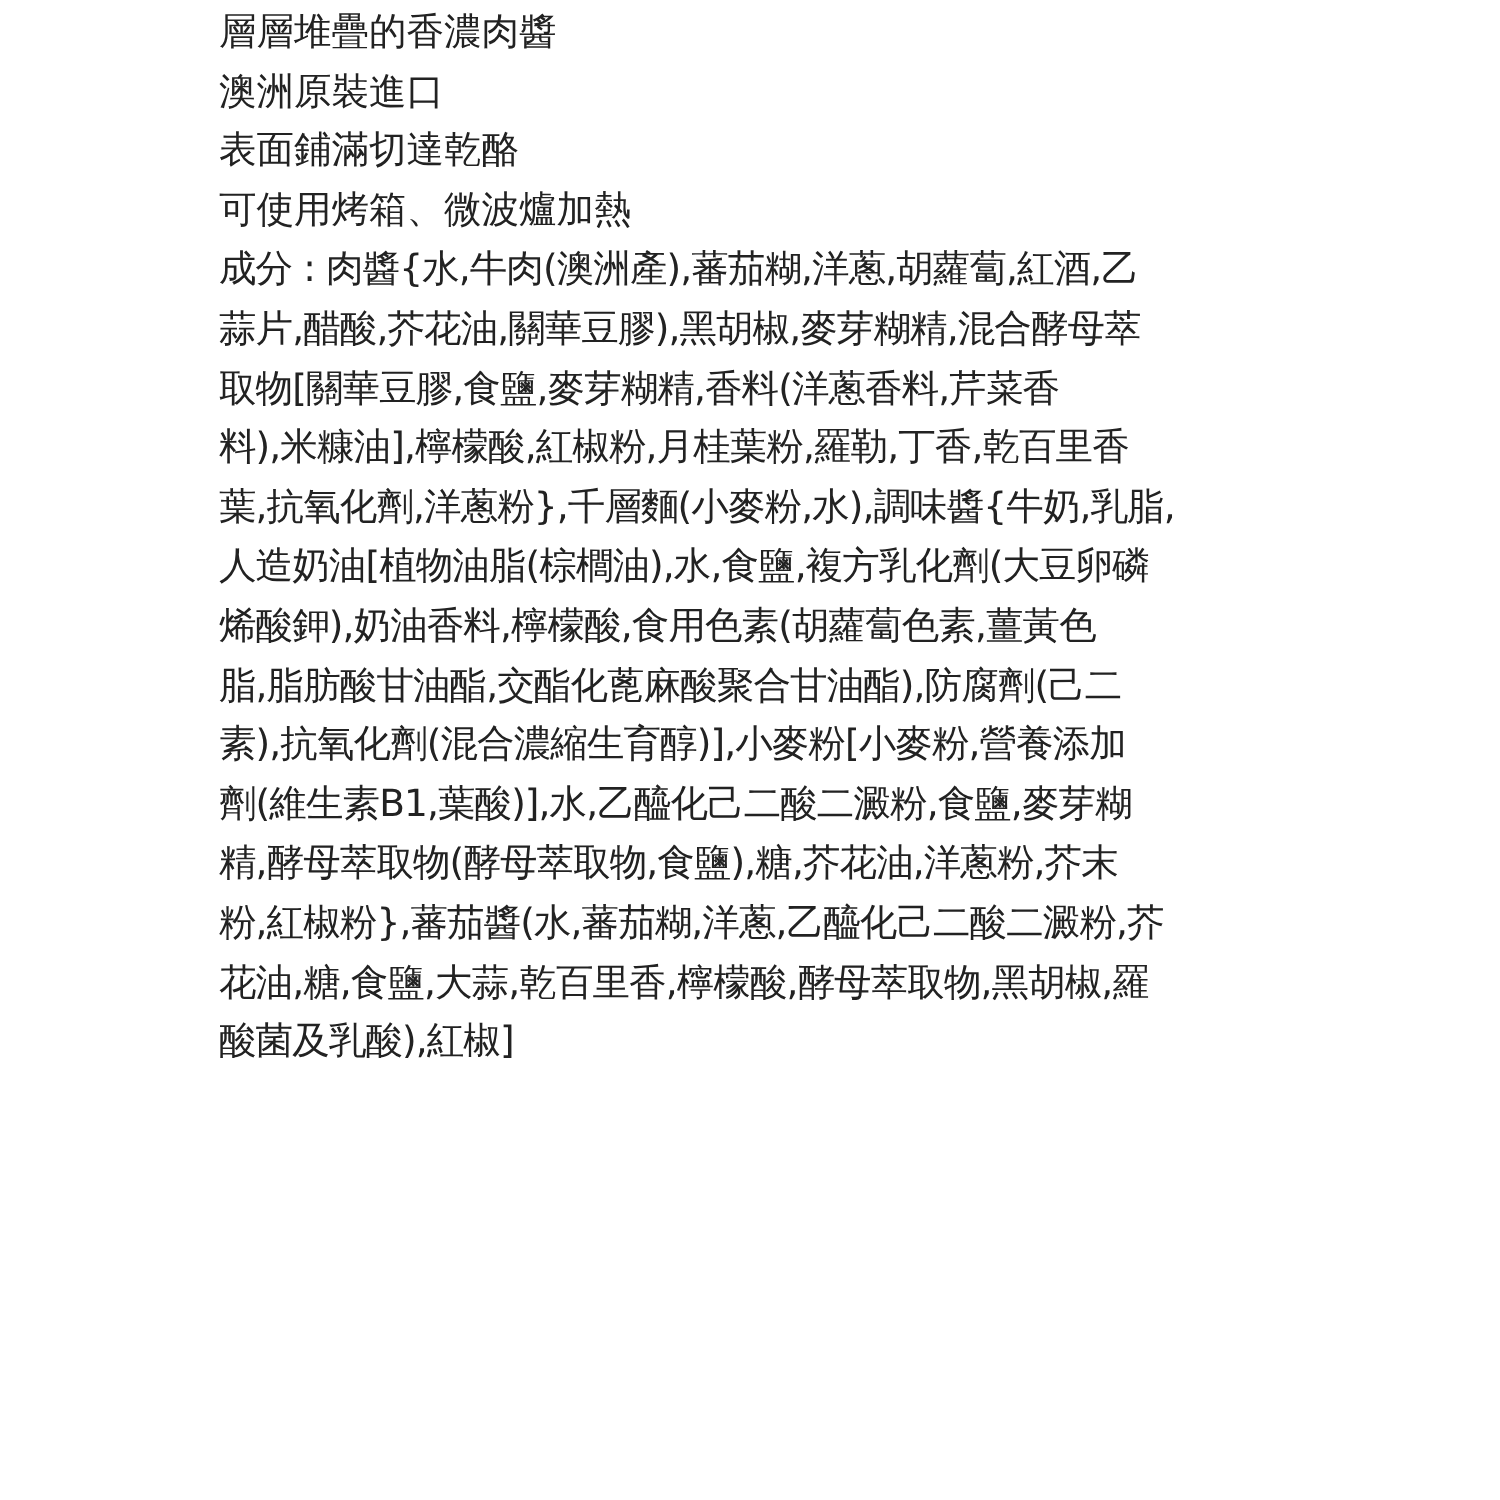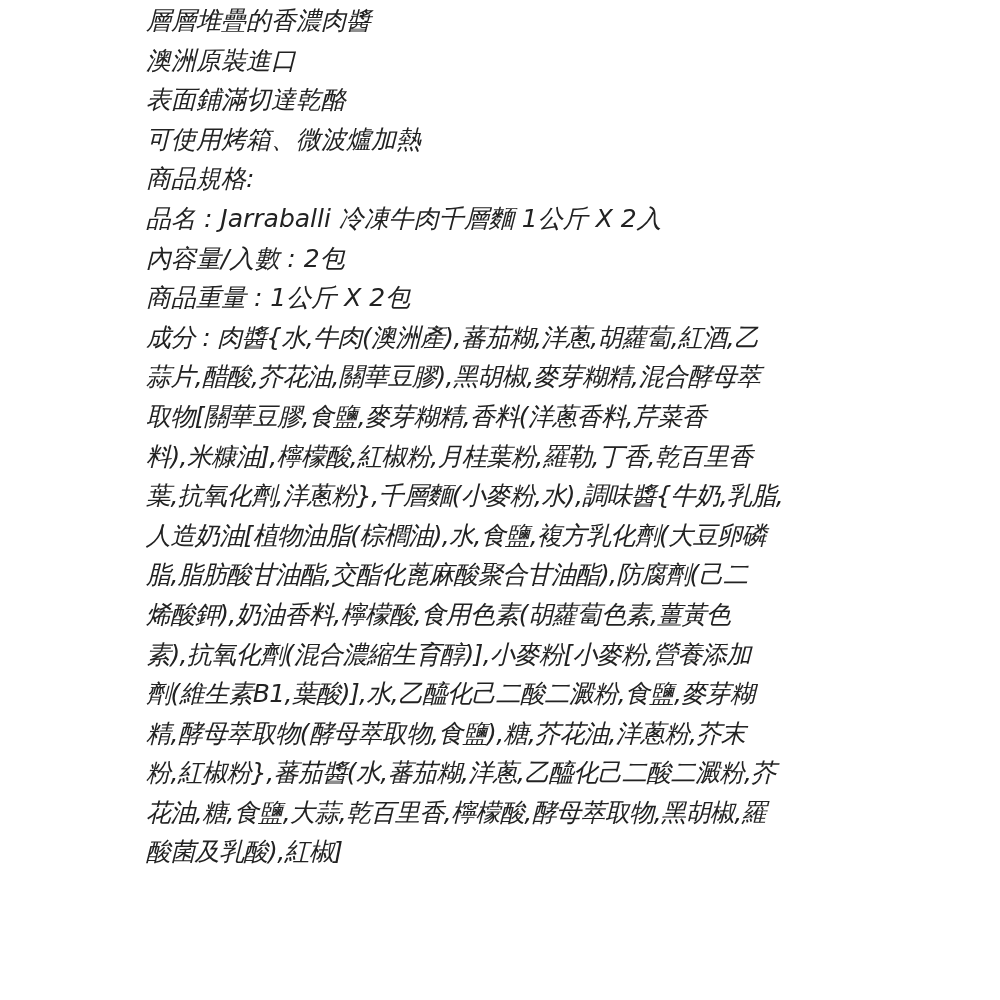--- a/index.html
+++ b/index.html
@@ -8,48 +8,42 @@
     position: absolute;
     left: 146px;
     top: 1px;
     width: 720px;
     font-family: "DejaVu Sans", "Liberation Sans", sans-serif;
     font-size: 25px;
     line-height: 39.6px;
     color: #222222;
     letter-spacing: 0px;
   }
-  .line { white-space: nowrap; display: block; font-style: italic; }
+  .line { white-space: nowrap; display: block; }
   .ingredients .line { letter-spacing: -0.6px; }
 </style>
 </head>
 <body>
 
 <div class="doc">
   <div>
     <span class="line">層層堆疊的香濃肉醬</span>
     <span class="line">澳洲原裝進口</span>
     <span class="line">表面鋪滿切達乾酪</span>
     <span class="line">可使用烤箱、微波爐加熱</span>
   </div>
-  <div>
-    <span class="line">商品規格:</span>
-    <span class="line">品名 : Jarraballi 冷凍牛肉千層麵 1公斤 X 2入</span>
-    <span class="line">內容量/入數 : 2包</span>
-    <span class="line">商品重量 : 1公斤 X 2包</span>
-  </div>
   <div class="ingredients">
     <span class="line">成分 : 肉醬{水,牛肉(澳洲產),蕃茄糊,洋蔥,胡蘿蔔,紅酒,乙</span>
     <span class="line">蒜片,醋酸,芥花油,關華豆膠),黑胡椒,麥芽糊精,混合酵母萃</span>
     <span class="line">取物[關華豆膠,食鹽,麥芽糊精,香料(洋蔥香料,芹菜香</span>
     <span class="line">料),米糠油],檸檬酸,紅椒粉,月桂葉粉,羅勒,丁香,乾百里香</span>
     <span class="line">葉,抗氧化劑,洋蔥粉},千層麵(小麥粉,水),調味醬{牛奶,乳脂,</span>
     <span class="line">人造奶油[植物油脂(棕櫚油),水,食鹽,複方乳化劑(大豆卵磷</span>
+    <span class="line">烯酸鉀),奶油香料,檸檬酸,食用色素(胡蘿蔔色素,薑黃色</span>
     <span class="line">脂,脂肪酸甘油酯,交酯化蓖麻酸聚合甘油酯),防腐劑(己二</span>
-    <span class="line">烯酸鉀),奶油香料,檸檬酸,食用色素(胡蘿蔔色素,薑黃色</span>
     <span class="line">素),抗氧化劑(混合濃縮生育醇)],小麥粉[小麥粉,營養添加</span>
     <span class="line">劑(維生素B1,葉酸)],水,乙醯化己二酸二澱粉,食鹽,麥芽糊</span>
     <span class="line">精,酵母萃取物(酵母萃取物,食鹽),糖,芥花油,洋蔥粉,芥末</span>
     <span class="line">粉,紅椒粉},蕃茄醬(水,蕃茄糊,洋蔥,乙醯化己二酸二澱粉,芥</span>
     <span class="line">花油,糖,食鹽,大蒜,乾百里香,檸檬酸,酵母萃取物,黑胡椒,羅</span>
     <span class="line">酸菌及乳酸),紅椒]</span>
   </div>
 </div>
 
 </body></html>

